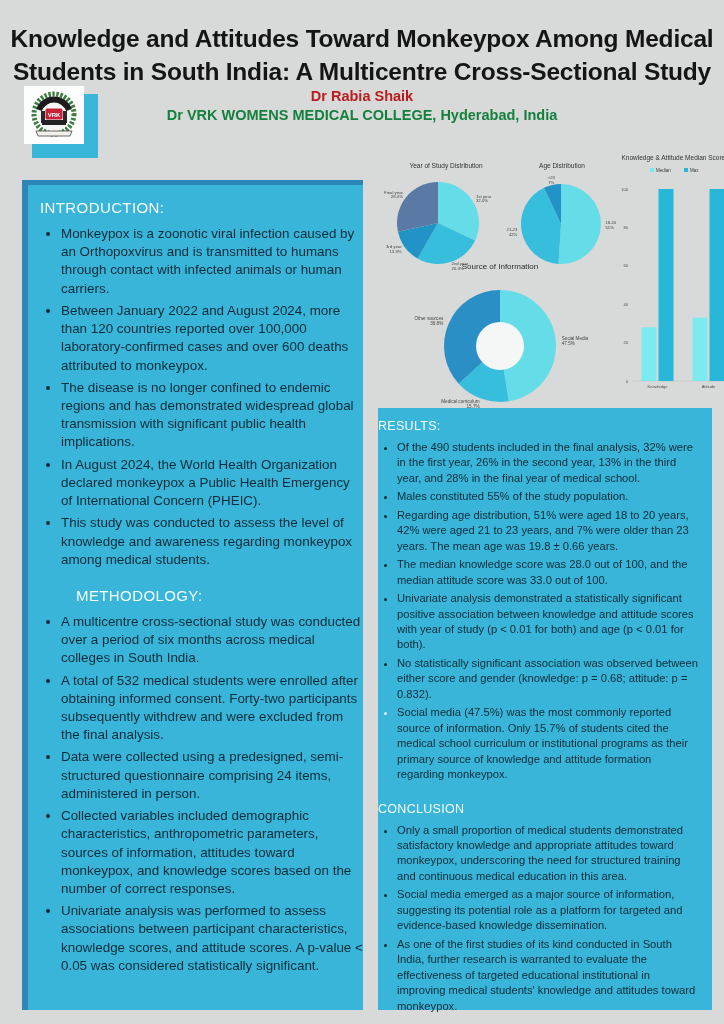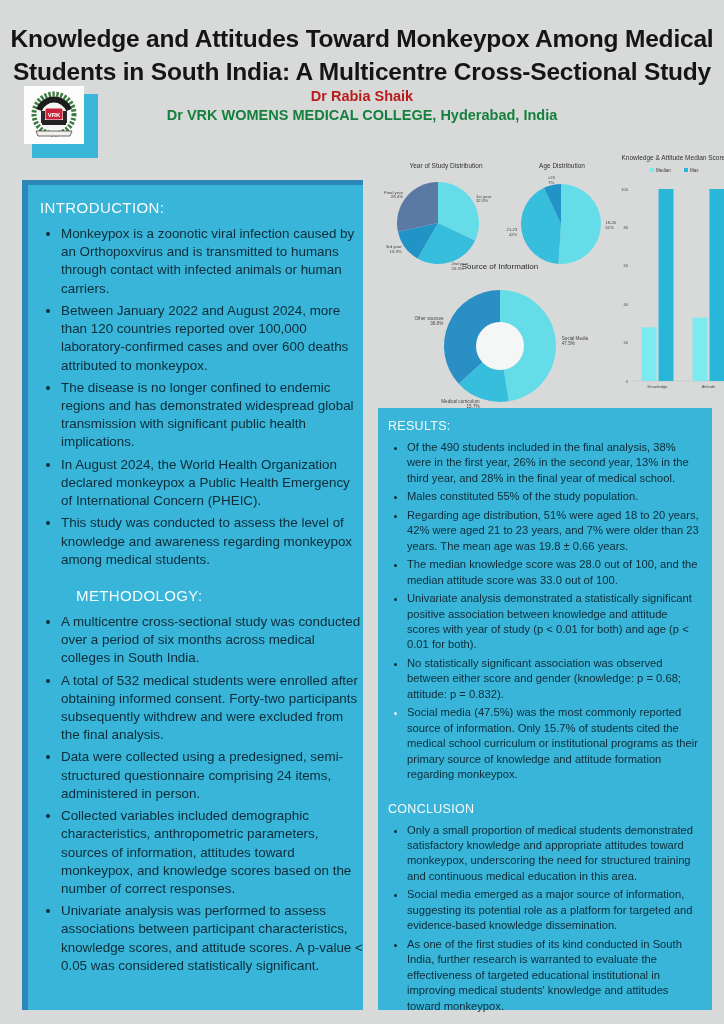--- a/index.html
+++ b/index.html
@@ -14,21 +14,21 @@
   .affil{position:absolute;top:107px;left:0;width:724px;text-align:center;
          font-weight:bold;color:#15803d;font-size:14.5px;}
   .logo-backing{position:absolute;left:32px;top:94px;width:66px;height:64px;background:#3ab6d9;}
   .logo-box{position:absolute;left:24px;top:86px;width:60px;height:58px;background:#fdfdfd;
             display:flex;align-items:center;justify-content:center;z-index:2;}
   
   .panel{position:absolute;background:#38b5d8;color:#0e2c3a;box-sizing:border-box;}
   .panel-left{left:22px;top:180px;width:341px;height:830px;
               border-left:6px solid #2c86b8;border-top:5px solid #2c86b8;
               padding:12px 0 12px 10px;}
-  .panel-right{left:378px;top:408px;width:334px;height:602px;padding:9px 12px 10px 10px;}
+  .panel-right{left:378px;top:408px;width:334px;height:602px;padding:9px 12px 10px 0;}
   .panel h2{font-weight:400;color:#f6fbfd;margin:0;}
   .panel-left h2{font-size:15px;letter-spacing:.4px;margin:2px 0 9px 2px;}
   .panel-left h2.second{margin-top:18px;margin-left:38px;}
   .panel-right h2{font-size:12.5px;letter-spacing:.3px;margin:2px 0 7px 0;}
   .panel-right h2.second{margin-top:19px;}
   .panel ul{margin:0;}
   .panel-left ul{font-size:13.4px;line-height:1.36;padding-left:23px;}
   .panel-left li{margin-bottom:4px;}
   .panel-right ul{font-size:11.2px;line-height:1.38;padding-left:19px;}
   .panel-right li{margin-bottom:3px;}
@@ -166,21 +166,21 @@
         <li>A total of 532 medical students were enrolled after obtaining informed consent. Forty-two participants subsequently withdrew and were excluded from the final analysis.</li>
         <li>Data were collected using a predesigned, semi-structured questionnaire comprising 24 items, administered in person.</li>
         <li>Collected variables included demographic characteristics, anthropometric parameters, sources of information, attitudes toward monkeypox, and knowledge scores based on the number of correct responses.</li>
         <li>Univariate analysis was performed to assess associations between participant characteristics, knowledge scores, and attitude scores. A p-value &lt; 0.05 was considered statistically significant.</li>
       </ul>
   </section>
 
   <section class="panel panel-right">
     <h2>RESULTS:</h2>
     <ul class="results-list">
-        <li>Of the 490 students included in the final analysis, 38% were in the first year, 26% in the second year, 13% in the third year, and 28% in the final year of medical school.</li>
+        <li>Of the 490 students included in the final analysis, 32% were in the first year, 26% in the second year, 13% in the third year, and 28% in the final year of medical school.</li>
         <li>Males constituted 55% of the study population.</li>
         <li>Regarding age distribution, 51% were aged 18 to 20 years, 42% were aged 21 to 23 years, and 7% were older than 23 years. The mean age was 19.8 ± 0.66 years.</li>
         <li>The median knowledge score was 28.0 out of 100, and the median attitude score was 33.0 out of 100.</li>
         <li>Univariate analysis demonstrated a statistically significant positive association between knowledge and attitude scores with year of study (p &lt; 0.01 for both) and age (p &lt; 0.01 for both).</li>
         <li>No statistically significant association was observed between either score and gender (knowledge: p = 0.68; attitude: p = 0.832).</li>
         <li>Social media (47.5%) was the most commonly reported source of information. Only 15.7% of students cited the medical school curriculum or institutional programs as their primary source of knowledge and attitude formation regarding monkeypox.</li>
       </ul>
     <h2 class="second">CONCLUSION</h2>
     <ul>
         <li>Only a small proportion of medical students demonstrated satisfactory knowledge and appropriate attitudes toward monkeypox, underscoring the need for structured training and continuous medical education in this area.</li>

